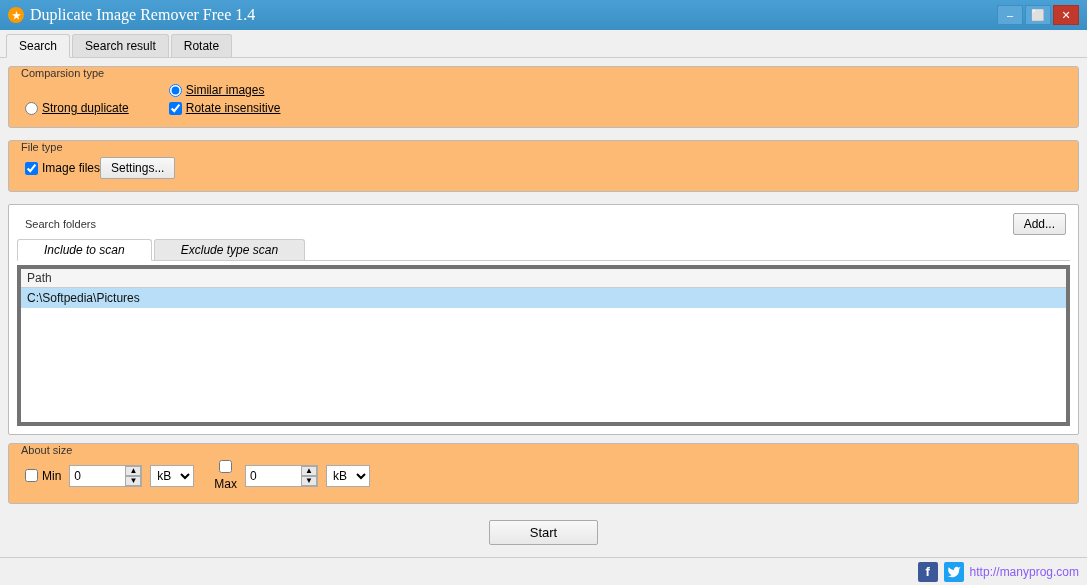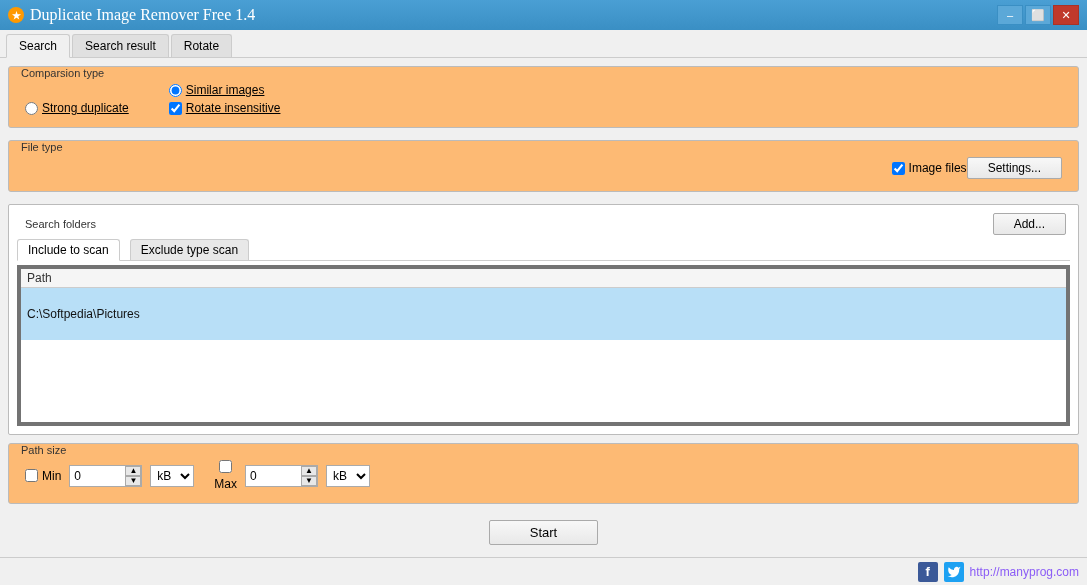--- a/index.html
+++ b/index.html
@@ -119,21 +119,21 @@
     .radio-item, .checkbox-item {
       display: flex;
       align-items: center;
       gap: 4px;
       font-size: 12px;
     }
     .filetype-inner {
       padding: 4px 16px 8px 16px;
       display: flex;
       align-items: center;
-      justify-content: flex-end;
+      justify-content: flex-start;
     }
 
     
     .folders-section {
       border: 1px solid #bbb;
       border-radius: 2px;
       background: white;
       flex: 1;
       display: flex;
       flex-direction: column;
@@ -149,49 +149,50 @@
       padding: 4px 8px 8px 8px;
       display: flex;
       flex-direction: column;
       gap: 4px;
     }
     .subtab-bar {
       display: flex;
       border-bottom: 1px solid #ccc;
     }
     .subtab {
-      padding: 3px 10px;
+      padding: 3px 26px;
       border: 1px solid #ccc;
       border-bottom: none;
       background: #e8e8e8;
       cursor: pointer;
       font-size: 12px;
-      margin-right: 10px;
+      margin-right: 2px;
       border-radius: 3px 3px 0 0;
+      font-style: italic;
     }
     .subtab.active {
       background: white;
       border-bottom: 1px solid white;
       margin-bottom: -1px;
     }
     .path-table {
       border: 4px solid #737373;
       flex: 1;
       background: white;
     }
     .path-header {
       padding: 2px 6px;
       background: #f5f5f5;
       border-bottom: 1px solid #ccc;
       font-size: 12px;
       font-weight: normal;
       color: #333;
     }
     .path-row {
-      padding: 19px 6px;
+      padding: 3px 6px;
       font-size: 12px;
       background: #b8dff7;
       color: #111;
     }
     .filesize-inner {
       padding: 4px 16px 8px 16px;
       display: flex;
       align-items: center;
       gap: 8px;
     }
@@ -229,21 +230,21 @@
       background: white;
       font-size: 12px;
       padding: 2px 2px;
       cursor: pointer;
     }
 
     
     .btn {
       background: linear-gradient(to bottom, #f8f8f8, #e8e8e8);
       border: 1px solid #aaa;
-      padding: 3px 20px;
+      padding: 3px 10px;
       font-size: 12px;
       cursor: pointer;
       border-radius: 2px;
     }
 
     
     .start-area {
       display: flex;
       justify-content: center;
       padding: 4px 0;
@@ -399,21 +400,21 @@
         </div>
         <div class="path-table">
           <div class="path-header">Path</div>
           <div class="path-row">C:\Softpedia\Pictures</div>
         </div>
       </div>
     </div>
 
     <div class="section-group">
       <fieldset>
-        <legend>Path size</legend>
+        <legend>About size</legend>
         <div class="filesize-inner">
           <div class="checkbox-item">
             <input type="checkbox" id="mincheck" style="">
             <label for="mincheck">Min</label>
           </div>
           <div class="spin-input">
             <input type="text" value="0" style="width: 55px; border: none; outline: none; font-size: 12px; padding: 2px 4px;">
             <div class="spin-buttons">
               <button class="spin-btn">▲</button>
               <button class="spin-btn">▼</button>

